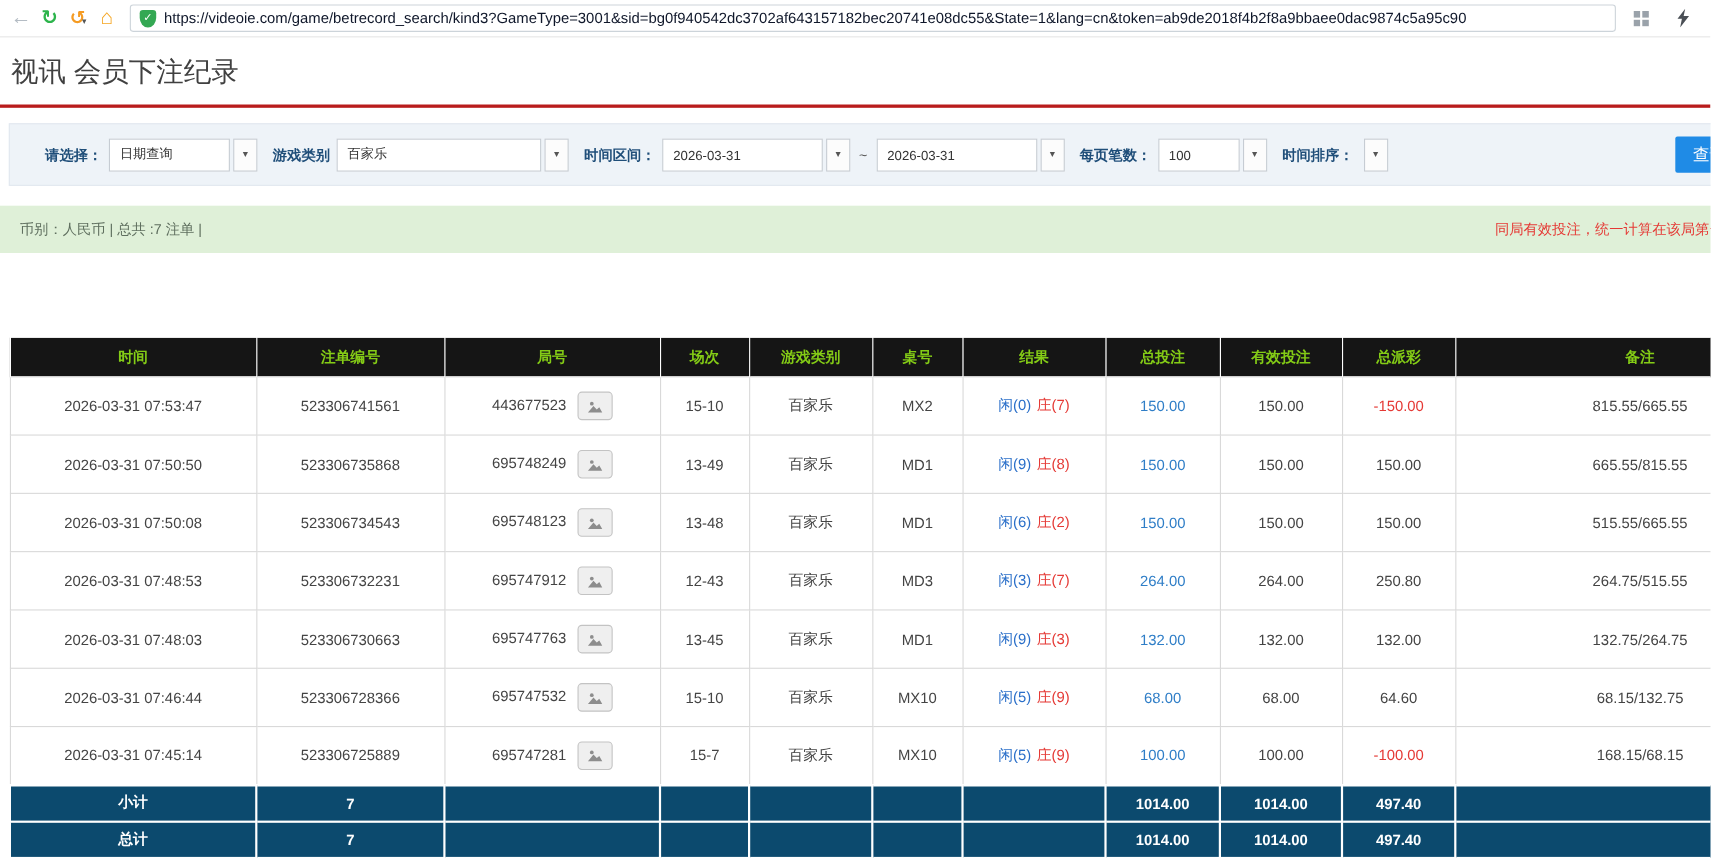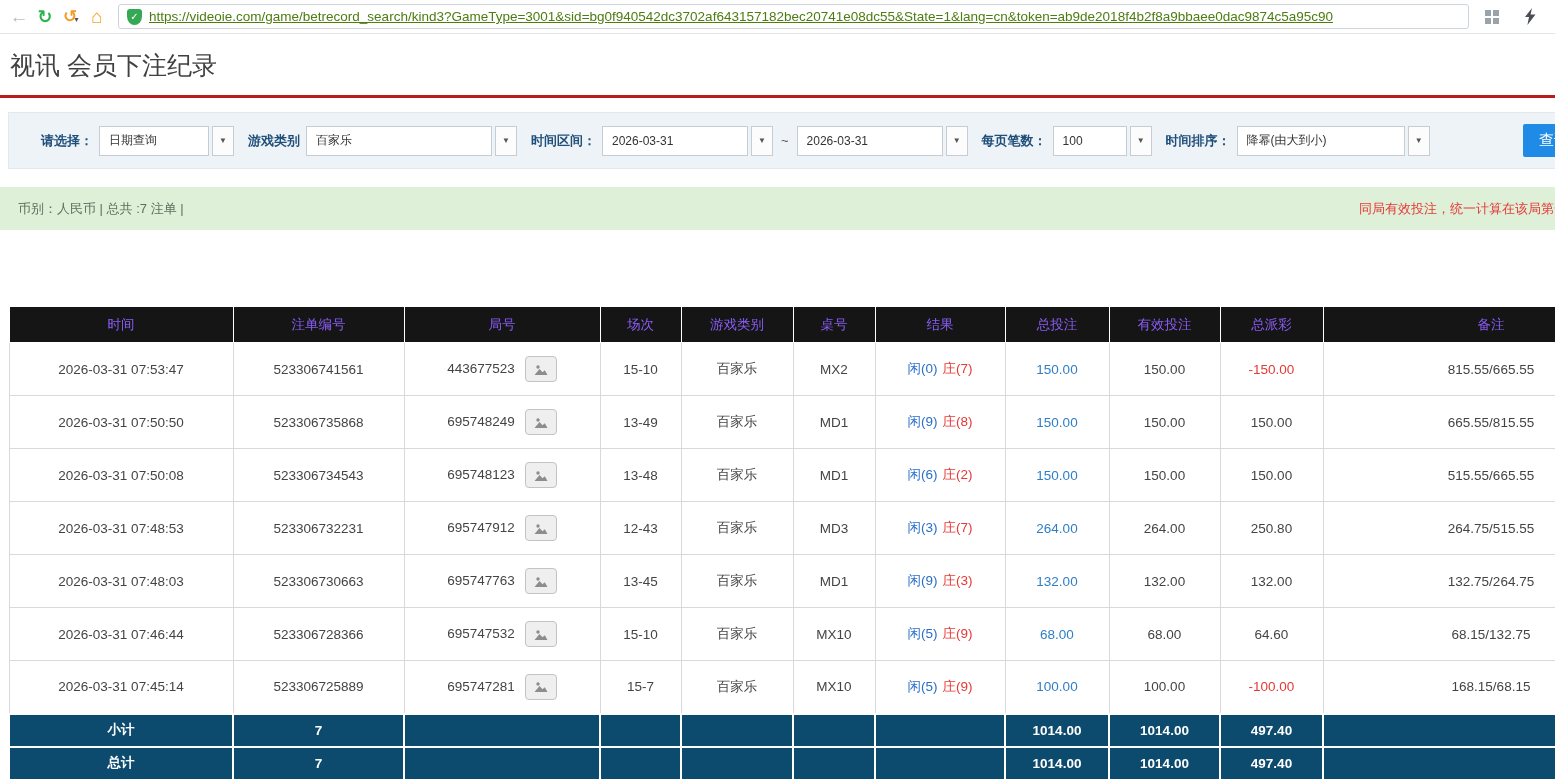--- a/index.html
+++ b/index.html
@@ -15,21 +15,21 @@
   .refresh-glyph { color:#2db44c; font-size:18px; font-weight:bold; }
   .undo-glyph    { color:#f59b23; font-size:17px; font-weight:bold; }
   .undo-caret    { color:#555; font-size:8px; margin-left:-3px; align-self:flex-end; padding-bottom:6px; }
   .home-glyph    { color:#f5a623; font-size:19px; font-weight:bold; }
   .address-bar { flex:1; height:25px; border:1px solid #cdd4da; border-radius:3px;
                  display:flex; align-items:center; gap:7px; padding:0 8px; margin:0 10px 0 8px;
                  background:#fff; overflow:hidden; }
   .shield { width:15px; height:16px; flex:none; background:#34a853; color:#fff; font-size:10px;
             display:flex; align-items:center; justify-content:center;
             border-radius:3px 3px 50% 50%/3px 3px 55% 55%; }
-  .url-text { color:#4d7c0f; white-space:nowrap; overflow:hidden; font-size:13.5px;text-decoration:underline; }
+  .url-text { color:#0f172a; white-space:nowrap; overflow:hidden; font-size:13.5px; }
   .tool-icons { display:flex; align-items:center; gap:12px; flex:none; }
 
   
   .page-title { font-size:25px; color:#404040; padding:15px 0 13px 10px; border-bottom:3px solid #b91c1c; }
 
   
   .filter-panel { margin:14px 0 0 8px; width:1590px; height:57px; background:#eef3f8;
                   border:1px solid #e2e8ef; display:flex; align-items:center; padding:0 12px; }
   .f-label { color:#1f4e79; font-weight:bold; white-space:nowrap; margin:0 6px 0 14px; }
   .f-label:first-child { margin-left:20px; }
@@ -44,21 +44,21 @@
                 border:none; font-size:15px; cursor:pointer; border-radius:2px; white-space:nowrap; }
 
   
   .info-bar { margin-top:18px; width:1620px; height:43px; background:#dff0d8;
               display:flex; align-items:center; padding:0 40px 0 18px; }
   .info-left { color:#5f6f5f; }
   .info-right { margin-left:auto; color:#e53935; white-space:nowrap; }
 
   
   .bet-table { border-collapse:collapse; table-layout:fixed; width:1650px; margin:76px 0 0 8px; }
-  .bet-table th { background:#151515; color:#8b5cf6; font-weight:normal; height:36px;
+  .bet-table th { background:#151515; color:#84cc16; font-weight:bold; height:36px;
                   border:1px solid #fff; font-size:13.5px; }
   .bet-table td { height:53px; text-align:center; color:#444; background:#fff;
                   border:1px solid #d9d9d9; font-size:13.5px; }
   .bet-table tr.footer td { background:#0c4a6e; color:#fff; font-weight:bold; height:33px;
                             border:2px solid #fff; }
   td.blue-val { color:#2f7ec7; cursor:pointer; }
   td.payout.neg { color:#e53935; }
   .xian { color:#2a6fc9; margin-right:5px; }
   .zhuang { color:#e53935; }
   .video-btn { width:32px; height:26px; background:#efefef; border:1px solid #c3c3c3;
@@ -130,21 +130,20 @@
   </div>
 
   <span class="f-label">每页笔数：</span>
   <div class="combo">
     <span class="box" style="width:74px">100</span>
     <span class="arrow-btn">▼</span>
   </div>
 
   <span class="f-label">时间排序：</span>
   <div class="combo">
-    <span class="box" style="width:168px">降幂(由大到小)</span>
     <span class="arrow-btn">▼</span>
   </div>
 
   <button class="search-btn">查询</button>
 </div>
 
 <div class="info-bar">
   <span class="info-left">币别：人民币 | 总共 :7 注单 |</span>
   <span class="info-right">同局有效投注，统一计算在该局第一笔</span>
 </div>

